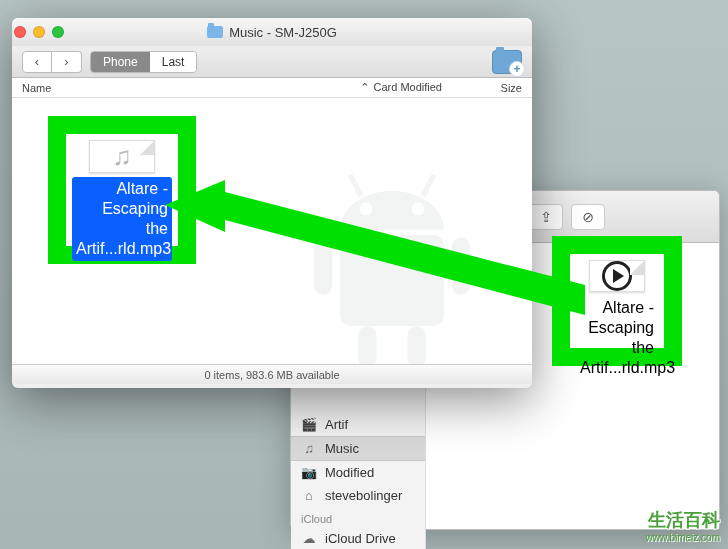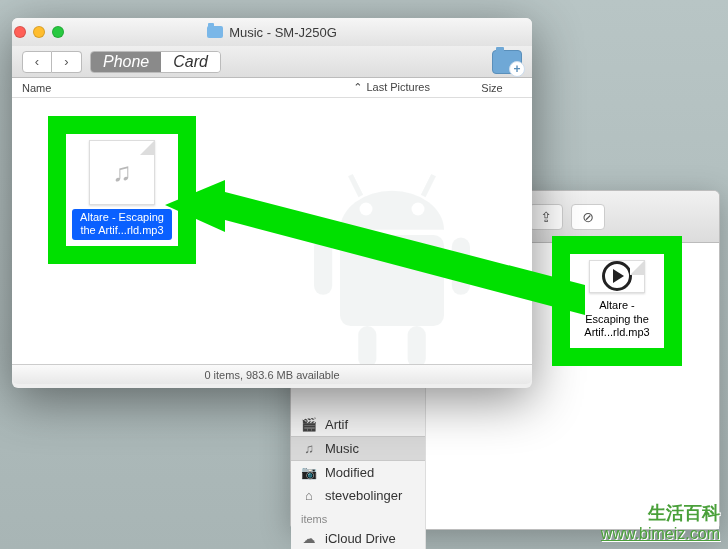--- a/index.html
+++ b/index.html
@@ -54,56 +54,56 @@
   .folder-ico:before{content:""; position:absolute; top:-3px; left:1px; width:6px; height:4px; background:#7ab7e8; border-radius:1px 1px 0 0;}
   .wf-tb {
     height:32px; background:linear-gradient(#efefef,#dedede); border-bottom:1px solid #bcbcbc;
     display:flex; align-items:center; padding:0 10px; gap:8px;
   }
   .nav-btn{ display:flex; }
   .nav-btn .seg{ width:30px; height:22px; background:#fff; border:1px solid #bbb; display:flex; align-items:center; justify-content:center; color:#555; font-size:13px;}
   .nav-btn .seg:first-child{border-radius:4px 0 0 4px;}
   .nav-btn .seg:last-child{border-radius:0 4px 4px 0; border-left:none;}
   .tabseg { display:flex; height:22px; border:1px solid #bbb; border-radius:4px; overflow:hidden;}
-  .tabseg .t{ padding:0 12px; display:flex; align-items:center; font-size:16px; background:#fff; color:#333;font-style:italic;}
+  .tabseg .t{ padding:0 12px; display:flex; align-items:center; font-size:12px; background:#fff; color:#333;}
   .tabseg .t.active{ background:#8a8a8a; color:#fff;}
   .spacer{flex:1;}
   .addfolder{ width:30px; height:24px; background:#6fa8d6; border:1px solid #5a8fba; border-radius:4px; position:relative;}
   .addfolder:before{content:""; position:absolute; top:-4px; left:3px; width:8px; height:5px; background:#6fa8d6; border-radius:1px 1px 0 0;}
   .addfolder:after{content:"+"; position:absolute; right:-4px; bottom:-4px; width:14px; height:14px; border-radius:50%; background:#fff; color:#5a8fba; font-size:12px; font-weight:bold; display:flex; align-items:center; justify-content:center; border:1px solid #cde;}
   .wf-cols{
-    height:20px; background:#fff; border-bottom:1px solid #ddd; display:flex; align-items:center; font-size:11px; color:#444; padding:0 10px;gap:12px;
+    height:20px; background:#fff; border-bottom:1px solid #ddd; display:flex; align-items:center; font-size:11px; color:#444; padding:0 10px;
   }
   .col-name{flex:1;}
   .col-mod{width:150px; display:flex; justify-content:flex-end; gap:4px; padding-right:20px;}
-  .col-size{width:60px; text-align:center;}
+  .col-size{width:60px; text-align:right;}
   .wf-body{ position:relative; background:#fff; height: calc(100% - 28px - 32px - 20px - 24px); overflow:hidden;}
   .android-bg{ position:absolute; right:10px; bottom:-40px; width:260px; height:260px; opacity:.12; }
   .wf-status{ height:20px; background:linear-gradient(#fafafa,#e8e8e8); border-top:1px solid #ccc; border-radius:0 0 6px 6px; display:flex; align-items:center; justify-content:center; font-size:11px; color:#555;}
 
   
   .hl { position:absolute; border:18px solid #00e000; background:#fff; }
   .hl-left { left:48px; top:116px; width:148px; height:148px; }
   .hl-right{ left:552px; top:236px; width:130px; height:130px; }
   .file-tile{ position:absolute; inset:6px; display:flex; flex-direction:column; align-items:center; justify-content:flex-start; gap:4px;}
   .thumb{ width:66px; height:66px; background:#fff; border:1px solid #ddd; box-shadow:0 1px 2px rgba(0,0,0,.15); display:flex; align-items:center; justify-content:center; position:relative;}
   .dogear{position:absolute; top:0; right:0; width:14px; height:14px; background:linear-gradient(135deg,#fff 48%, #ddd 52%);}
   .note-ico{ font-size:26px; color:#b8b8b8;}
   .play-ico{ width:30px; height:30px; border:3px solid #222; border-radius:50%; display:flex; align-items:center; justify-content:center;}
   .play-ico:after{content:""; border-left:11px solid #222; border-top:7px solid transparent; border-bottom:7px solid transparent; margin-left:3px;}
-  .fname{ font-size:11px; text-align:center; line-height:1.25; padding:2px 4px; border-radius:3px; max-width:100%;}
+  .fname{ font-size:16px; text-align:right; line-height:1.25; padding:2px 4px; border-radius:3px; max-width:100%;}
   .fname.sel{ background:#0a60ff; color:#fff;}
 
   
   .arrow{ position:absolute; pointer-events:none; }
 
   
   .wm { position:absolute; right:8px; bottom:6px; text-align:right;margin-top:16px; }
   .wm1{ font-size:18px; font-weight:bold; color:#4aa03a; text-shadow:1px 1px 0 #fff, -1px -1px 0 #fff, 1px -1px 0 #fff, -1px 1px 0 #fff;}
-  .wm2{ font-size:16px; color:#4aa03a; text-shadow:1px 1px 0 #fff;text-decoration:underline;}
+  .wm2{ font-size:10px; color:#4aa03a; text-shadow:1px 1px 0 #fff;}
 </style>
 </head>
 <body>
 
 <div class="win-back">
   <div class="title">
     <span class="folder-ico"></span>
     <span>Music</span>
   </div>
   <div class="toolbar">
@@ -131,21 +131,21 @@
         <span>Music</span>
       </div>
       <div class="sb-row">
         <span class="sb-ico">📷</span>
         <span>Modified</span>
       </div>
       <div class="sb-row">
         <span class="sb-ico">⌂</span>
         <span>stevebolinger</span>
       </div>
-      <div class="sb-head">items</div>
+      <div class="sb-head">iCloud</div>
       <div class="sb-row">
         <span class="sb-ico">☁</span>
         <span>iCloud Drive</span>
       </div>
     </div>
   </div>
   <div class="content">
     <div class="app-tile">
       <div class="app-ico">
           <div class="app-a"></div>
@@ -171,30 +171,30 @@
     <div class="nav-btn">
       <div class="seg">
           <span>‹</span>
         </div>
       <div class="seg">
           <span>›</span>
         </div>
     </div>
     <div class="tabseg">
       <div class="t active">Phone</div>
-      <div class="t">Card</div>
+      <div class="t">Last</div>
     </div>
     <div class="spacer"></div>
     <div class="addfolder"></div>
   </div>
   <div class="wf-cols">
     <div class="col-name">Name</div>
     <div class="col-mod">
       <span>⌃</span>
-      <span>Last Pictures</span>
+      <span>Card Modified</span>
     </div>
     <div class="col-size">Size</div>
   </div>
   <div class="wf-body">
     <svg class="android-bg" viewBox="0 0 100 100">
       <g fill="#9aa">
         <rect x="30" y="35" width="40" height="35" rx="4"></rect>
         <path d="M30 33 a20 15 0 0 1 40 0 z"></path>
         <rect x="20" y="36" width="7" height="22" rx="3.5"></rect>
         <rect x="73" y="36" width="7" height="22" rx="3.5"></rect>

